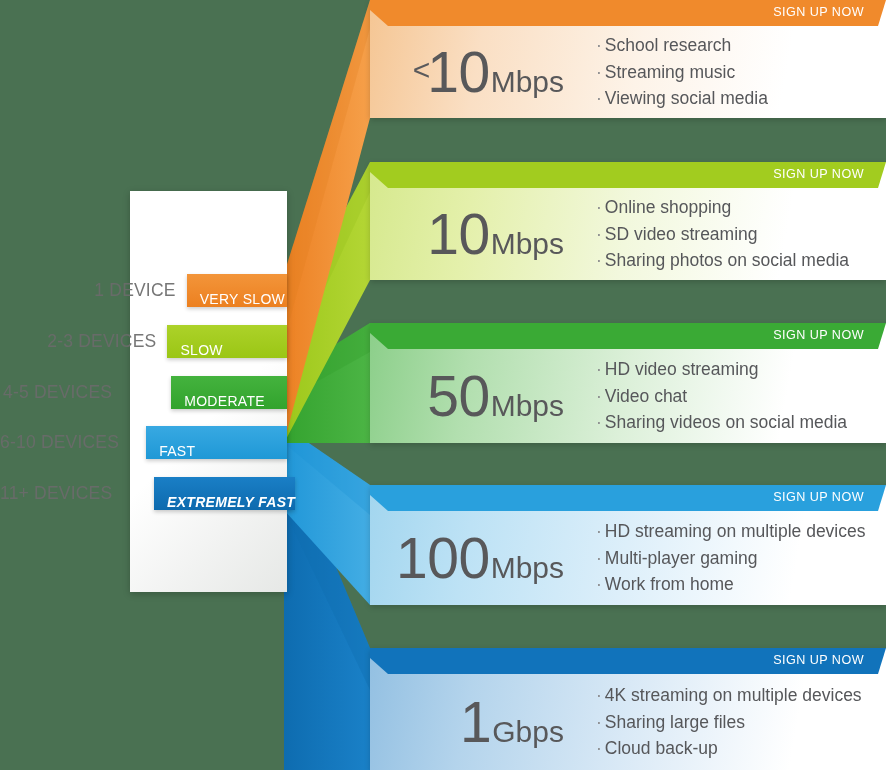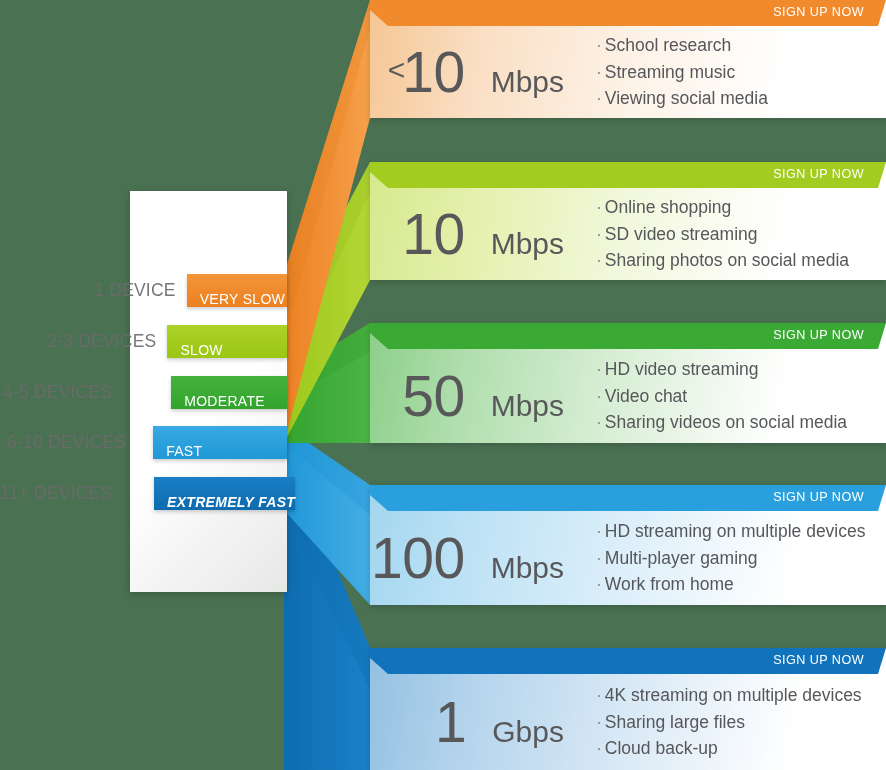--- a/index.html
+++ b/index.html
@@ -148,21 +148,21 @@
   .speed-num {
     font-size: 57px;
     font-weight: 300;
     letter-spacing: -0.5px;
     line-height: 1;
     color: #58585a;
   }
   .speed-unit {
     font-size: 30px;
     font-weight: 300;
-    margin-left: 26px;
+    margin-left: 1px;
     color: #58585a;
   }
   .feature-list {
     flex: 1 1 auto;
     padding-left: 14px;
   }
   .feature-item {
     font-size: 17.5px;
     color: #56575a;
     line-height: 1.52;
@@ -243,21 +243,21 @@
   </div>
 
   <div class="device-row" style="top:376px; left:0; width:287px;gap:48px;">
     <div class="device-label" style="width:143px;">4-5 DEVICES</div>
     <div class="speed-bar" style="width:144px; background:linear-gradient(180deg,#44b33e,#32a32d);">
       <span>MODERATE</span>
     </div>
   </div>
 
   <div class="device-row" style="top:426px; left:0; width:287px;">
-    <div class="device-label" style="width:123px;padding-left:7px;">6-10 DEVICES</div>
+    <div class="device-label" style="width:123px;">6-10 DEVICES</div>
     <div class="speed-bar" style="width:164px; background:linear-gradient(180deg,#38a9e2,#1f98d6);margin-left:16px;">
       <span>FAST</span>
     </div>
   </div>
 
   <div class="device-row" style="top:477px; left:0; width:287px;gap:40px;">
     <div class="device-label" style="width:103px;">11+ DEVICES</div>
     <div class="speed-bar italic" style="width:184px; background:linear-gradient(180deg,#1a7fc6,#0d6aae);">
       <span>EXTREMELY FAST</span>
     </div>

